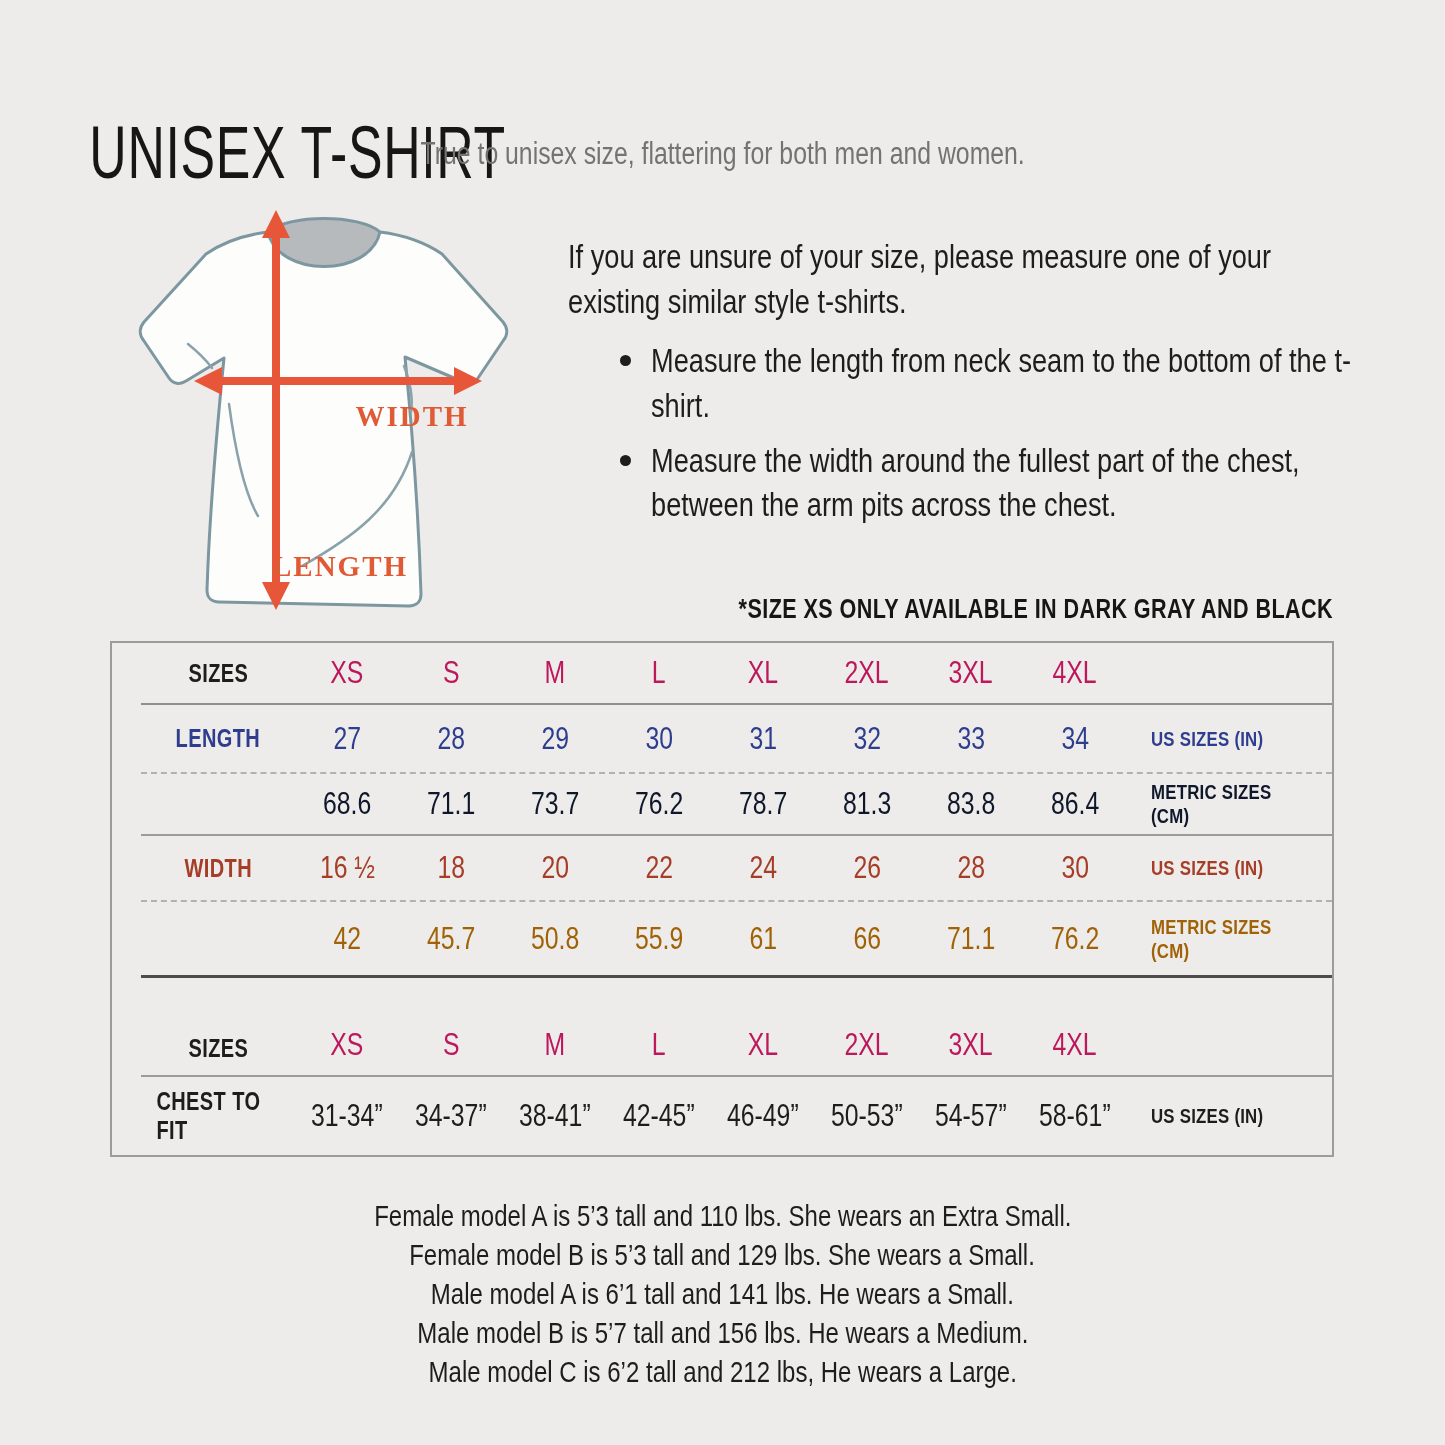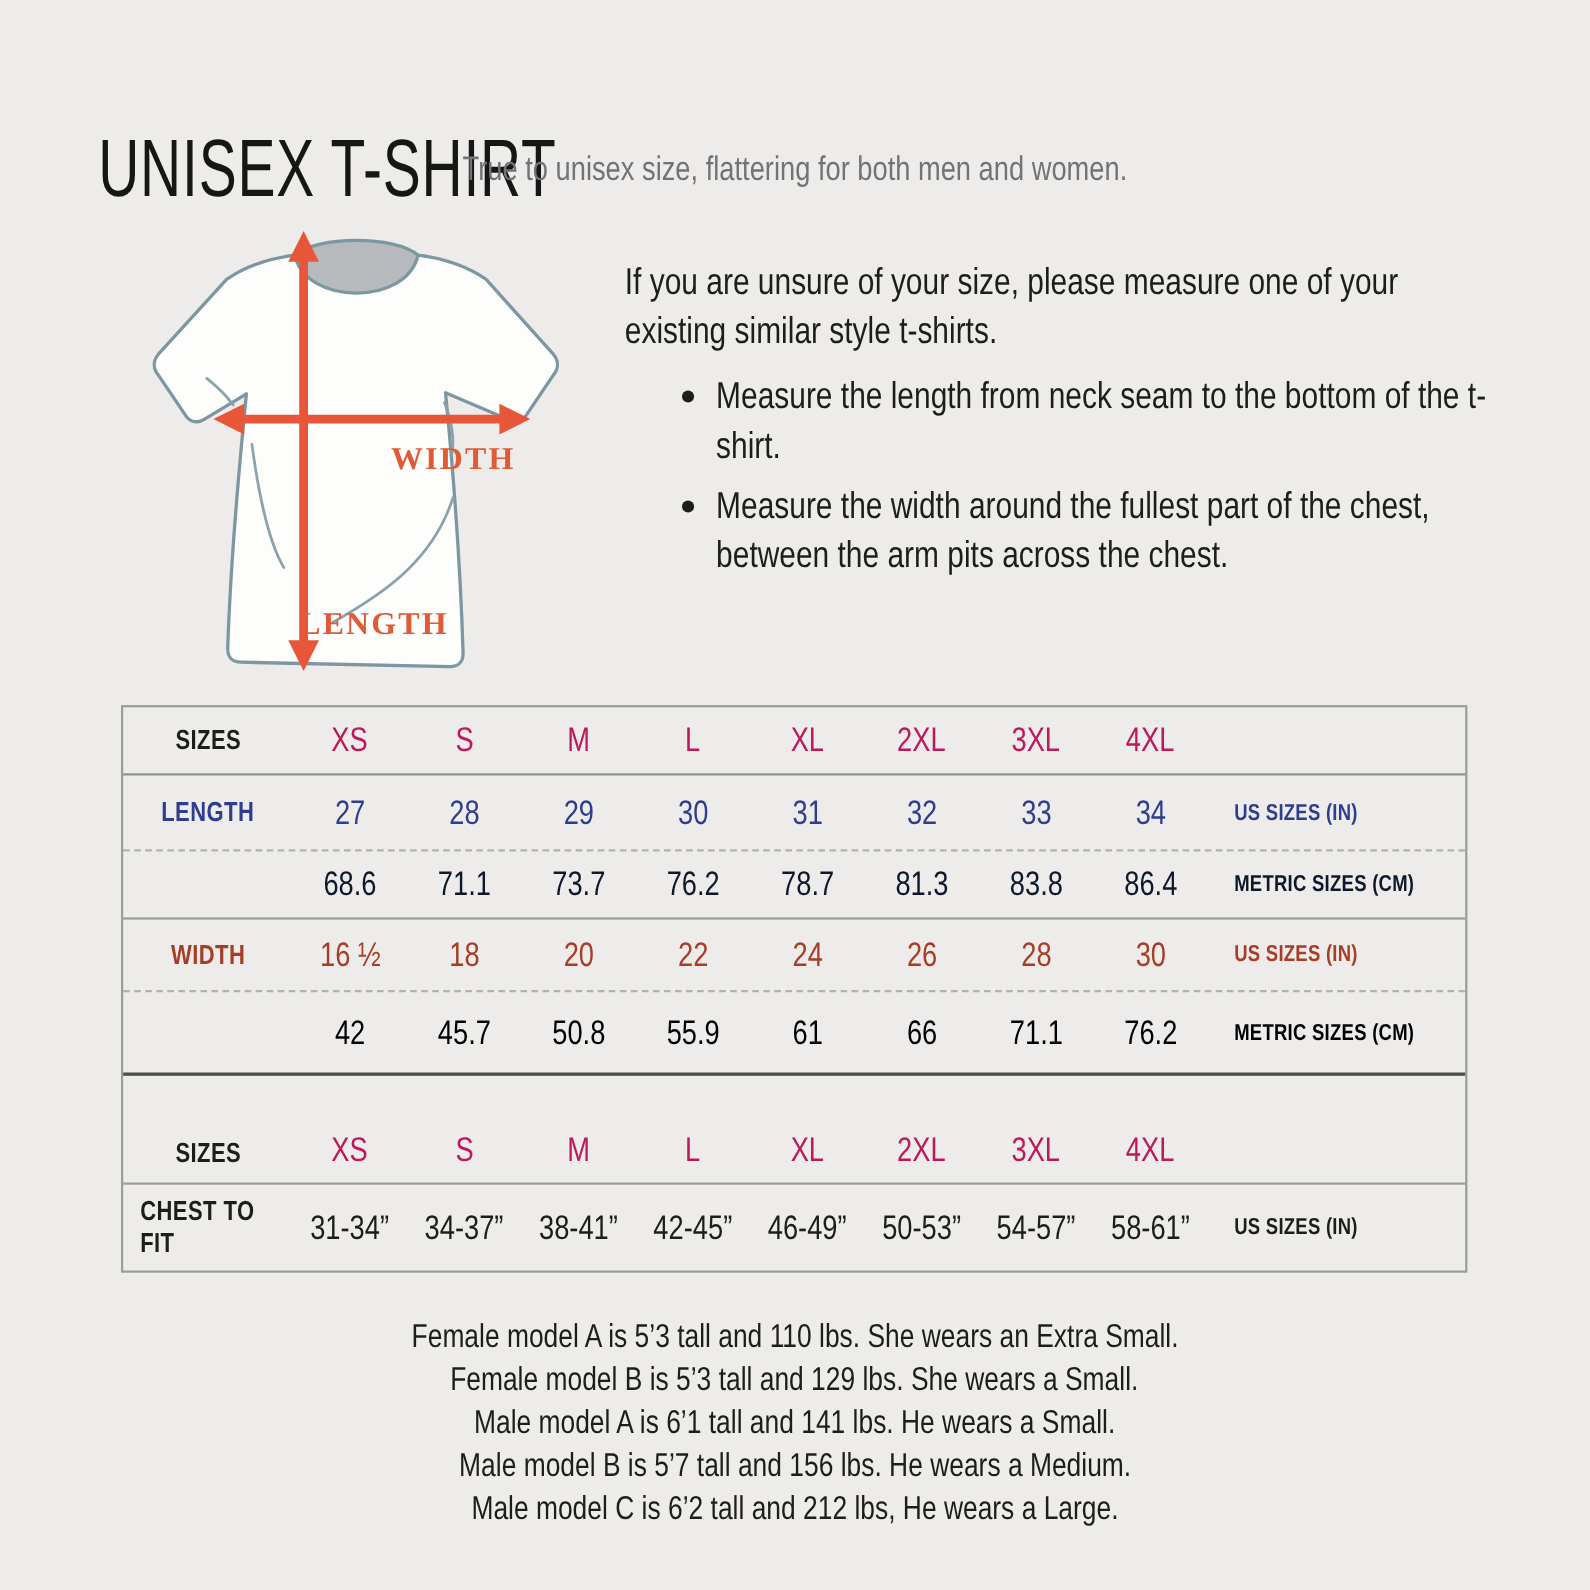--- a/index.html
+++ b/index.html
@@ -32,38 +32,38 @@
   .bullet-dot{flex:0 0 auto;width:11px;height:11px;border-radius:50%;
               background:#1d1d1b;margin:17px 20px 0 52px;}
 
   .note{position:absolute;top:594px;right:112px;font-size:27px;font-weight:700;
         letter-spacing:0.5px;color:#161614;text-align:right;}
 
   
   .size-table{position:absolute;left:110px;top:641px;width:1224px;height:516px;
               border:2px solid #9b9b99;box-sizing:border-box;
               display:flex;flex-direction:column;}
-  .trow{display:grid;grid-template-columns:154px repeat(8,104px) 1fr;box-sizing:border-box;}
+  .trow{display:grid;grid-template-columns:154px repeat(8,104px) 1fr;box-sizing:border-box;margin-left:29px;}
   .r1{height:62px;border-bottom:2px solid #8f8f8d;}
   .r2{height:69px;border-bottom:2px dashed #b1b1af;}
   .r3{height:62px;border-bottom:2px solid #9b9b99;}
   .r4{height:66px;border-bottom:2px dashed #b1b1af;}
   .r5{height:76px;border-bottom:3px solid #4d4d4b;}
   .r6{height:99px;border-bottom:2px solid #9b9b99;}
   .r6 .cell{align-items:flex-end;padding-bottom:12px;}
   .r7{flex:1;}
   .cell{display:flex;align-items:center;justify-content:center;}
   .cell.lbl{font-weight:700;font-size:25px;letter-spacing:0.5px;}
   .cell.unit{justify-content:flex-start;padding-left:24px;font-weight:700;font-size:21px;letter-spacing:0.3px;}
   .cell.hdr{font-size:31px;font-weight:400;color:#be185d;}
   .cell.num{font-size:31px;font-weight:400;}
   .c-blue{color:#2e3d8e;}
   .c-lblue{color:#0f172a;}
   .c-red{color:#a63d27;}
-  .c-lred{color:#000000;}
+  .c-lred{color:#a16207;}
 
   .models{position:absolute;top:1196px;left:0;width:100%;text-align:center;
           font-size:30px;line-height:39px;color:#1d1d1b;}
 </style>
 </head>
 <body>
 
 <div class="page">
 
   <h1 class="title"><span class="cx">UNISEX T-SHIRT</span></h1>
@@ -111,20 +111,21 @@
         <span class="bullet-dot"></span>
         <span class="cx cx-l">Measure the length from neck seam to the bottom of the t-shirt.</span>
       </li>
       <li>
         <span class="bullet-dot"></span>
         <span class="cx cx-l">Measure the width around the fullest part of the chest, between the arm pits across the chest.</span>
       </li>
     </ul>
   </div>
 
+  <div class="note"><span class="cx cx-r">*SIZE XS ONLY AVAILABLE IN DARK GRAY AND BLACK</span></div>
 
   <div class="size-table">
 
     <div class="trow r1">
       <div class="cell lbl">
           <span class="cx">SIZES</span>
         </div>
       <div class="cell hdr">
           <span class="cx">XS</span>
         </div>

